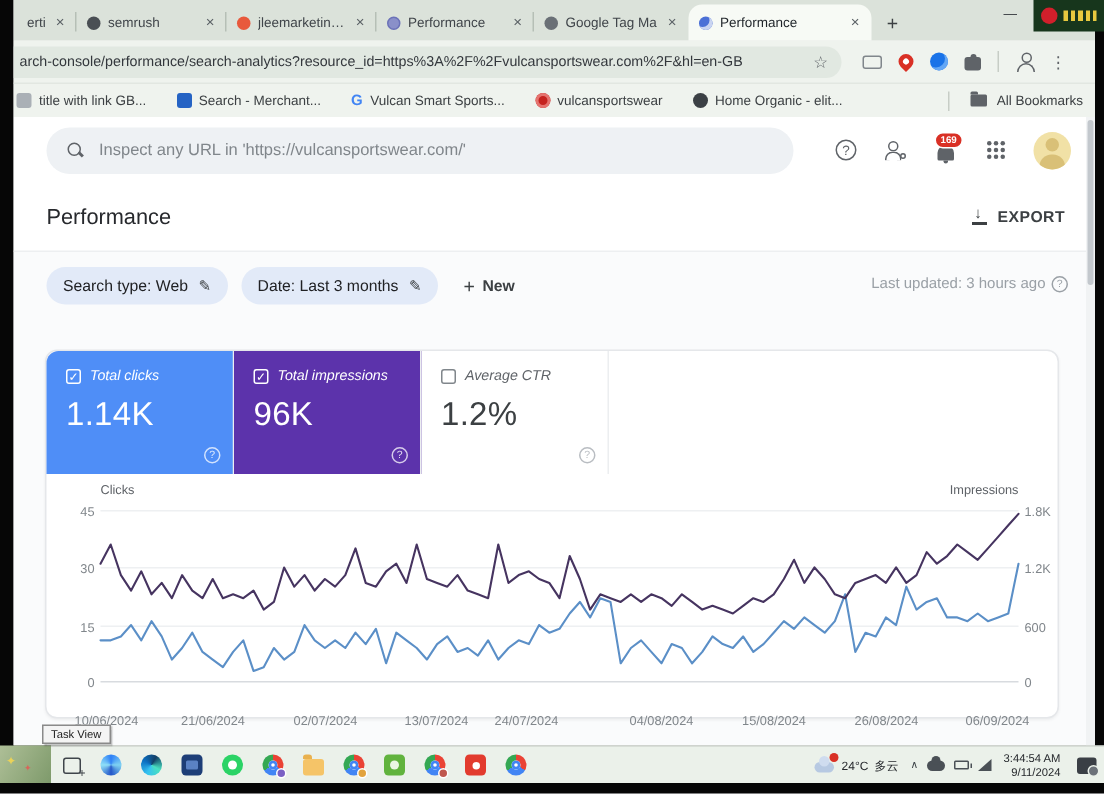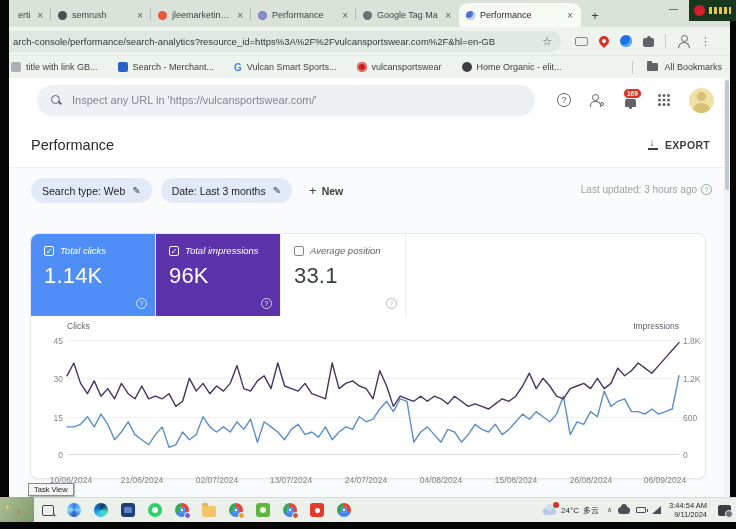--- a/index.html
+++ b/index.html
@@ -53,21 +53,21 @@
   .bm1 { background:#2563c4; }
   .bm2 { background:transparent; color:#4285f4; font-weight:bold; font-size:10px; width:auto; }
   .bm3 { background:#c5221f; border-radius:50%; box-shadow:inset 0 0 0 2px #e5736f; }
   .bm4 { background:#3b4045; border-radius:50%; }
   .bm-right { margin-left:auto; display:flex; align-items:center; gap:6px; }
   .bm-sep { width:1px; height:13px; background:#c7cdc6; margin-right:8px; }
   .icon-folder-sm { width:11px; height:8px; background:#5f6368; border-radius:1px; position:relative; }
   .icon-folder-sm::before { content:""; position:absolute; left:0; top:-2px; width:5px; height:2px; background:#5f6368; border-radius:1px 1px 0 0; }
 
   
-  .gsc-header { height:44px; background:#fff; display:flex; align-items:center;padding-left:6px; }
+  .gsc-header { height:44px; background:#fff; display:flex; align-items:center; }
   .search-pill { margin-left:22px; width:498px; height:31px; border-radius:16px; background:#eef1f4; display:flex; align-items:center; padding:0 14px; gap:11px; }
   .icon-mag { width:10px; height:10px; position:relative; flex:0 0 auto; }
   .icon-mag::before { content:""; position:absolute; left:0; top:0; width:7px; height:7px; border:1.5px solid #5f6368; border-radius:50%; }
   .icon-mag::after { content:""; position:absolute; left:7px; top:7px; width:4px; height:1.5px; background:#5f6368; transform:rotate(45deg); }
   .search-ph { font-size:11px; color:#80868b; }
   .hdr-icons { margin-left:auto; margin-right:16px; display:flex; align-items:center; gap:19px; }
   .icon-help { width:14px; height:14px; border:1.3px solid #5f6368; border-radius:50%; color:#5f6368; font-size:9px; display:flex; align-items:center; justify-content:center; }
   .icon-people { width:14px; height:12px; position:relative; }
   .icon-people::before { content:""; position:absolute; left:2px; top:0; width:5px; height:5px; border:1.3px solid #5f6368; border-radius:50%; }
   .icon-people::after { content:""; position:absolute; left:0; top:6.5px; width:9px; height:5px; border:1.3px solid #5f6368; border-bottom:none; border-radius:5px 5px 0 0; }
@@ -333,26 +333,26 @@
             <span class="q">?</span>
           </div>
           <div class="metric metric-1 sel" style="background: rgb(92, 51, 171);">
             <span class="lbl-row">
                 <span class="cbx">✓</span>
               <span class="lbl">Total impressions</span>
               </span>
             <div class="val">96K</div>
             <span class="q">?</span>
           </div>
-          <div class="metric metric-3">
+          <div class="metric metric-2">
             <span class="lbl-row">
                 <span class="cbx"></span>
-              <span class="lbl">Average position</span>
+              <span class="lbl">Average CTR</span>
               </span>
-            <div class="val">33.1</div>
+            <div class="val">1.2%</div>
             <span class="q">?</span>
           </div>
           <div class="metric-filler"></div>
         </div>
 
         <div class="chart">
           <span class="ax-left">Clicks</span>
           <span class="ax-right">Impressions</span>
 
           <span class="ytl" style="top:20px">45</span>
@@ -374,21 +374,21 @@
                 <polyline points="0.0,86.9 6.8,86.9 13.6,84.3 20.4,76.7 27.2,86.9 34.0,74.1 40.8,84.3 47.6,99.7 54.4,92.0 61.2,81.8 68.0,94.6 74.8,99.7 81.6,104.8 88.4,94.6 95.2,86.9 102.0,107.3 108.8,104.8 115.6,92.0 122.4,99.7 129.2,94.6 136.0,76.7 142.8,86.9 149.6,92.0 156.4,86.9 163.2,92.0 170.0,81.8 176.8,89.4 183.6,79.2 190.4,102.2 197.2,81.8 204.0,86.9 210.8,92.0 217.6,99.7 224.4,89.4 231.2,84.3 238.0,94.6 244.8,92.0 251.6,97.1 258.4,86.9 265.2,99.7 272.0,92.0 278.8,86.9 285.6,89.4 292.4,76.7 299.2,81.8 306.0,79.2 312.8,69.0 319.6,61.3 326.4,71.6 333.2,58.8 340.0,61.3 346.8,102.2 353.6,92.0 360.4,86.9 367.2,94.6 374.0,102.2 380.8,89.4 387.6,92.0 394.4,102.2 401.2,94.6 408.0,84.3 414.8,89.4 421.6,92.0 428.4,84.3 435.2,94.6 442.0,89.4 448.8,81.8 455.6,74.1 462.4,79.2 469.2,71.6 476.0,76.7 482.8,81.8 489.6,74.1 496.4,56.2 503.2,94.6 510.0,81.8 516.8,84.3 523.6,71.6 530.4,76.7 537.2,51.1 544.0,66.4 550.8,61.3 557.6,58.8 564.4,71.6 571.2,71.6 578.0,74.1 584.8,69.0 591.6,74.1 598.4,71.6 605.2,69.0 612.0,35.8" fill="none" stroke="#5b8fc7" stroke-width="1.4" stroke-linejoin="round" stroke-linecap="round" vector-effect="non-scaling-stroke"></polyline>
                 <polyline points="0.0,35.8 6.8,23.0 13.6,43.4 20.4,53.7 27.2,40.9 34.0,56.2 40.8,48.6 47.6,58.8 54.4,43.4 61.2,53.7 68.0,58.8 74.8,46.0 81.6,58.8 88.4,56.2 95.2,58.8 102.0,53.7 108.8,66.4 115.6,61.3 122.4,38.3 129.2,51.1 136.0,43.4 142.8,53.7 149.6,46.0 156.4,51.1 163.2,43.4 170.0,25.6 176.8,48.6 183.6,51.1 190.4,40.9 197.2,35.8 204.0,48.6 210.8,23.0 217.6,46.0 224.4,48.6 231.2,51.1 238.0,43.4 244.8,53.7 251.6,56.2 258.4,58.8 265.2,23.0 272.0,48.6 278.8,43.4 285.6,40.9 292.4,46.0 299.2,48.6 306.0,58.8 312.8,30.7 319.6,46.0 326.4,66.4 333.2,56.2 340.0,58.8 346.8,61.3 353.6,56.2 360.4,61.3 367.2,56.2 374.0,58.8 380.8,63.9 387.6,56.2 394.4,61.3 401.2,66.4 408.0,63.9 414.8,66.4 421.6,69.0 428.4,63.9 435.2,58.8 442.0,61.3 448.8,56.2 455.6,46.0 462.4,33.2 469.2,48.6 476.0,38.3 482.8,46.0 489.6,56.2 496.4,58.8 503.2,48.6 510.0,46.0 516.8,43.4 523.6,48.6 530.4,38.3 537.2,48.6 544.0,43.4 550.8,28.1 557.6,35.8 564.4,30.7 571.2,23.0 578.0,28.1 584.8,33.2 591.6,25.6 598.4,17.9 605.2,10.2 612.0,2.6" fill="none" stroke="#463460" stroke-width="1.4" stroke-linejoin="round" stroke-linecap="round" vector-effect="non-scaling-stroke"></polyline>
               </svg>
           </div>
 
           <div class="xlabels">
             <span class="xl" style="left:-24px">10/06/2024</span>
             <span class="xl" style="left:47px">21/06/2024</span>
             <span class="xl" style="left:122px">02/07/2024</span>
             <span class="xl" style="left:196px">13/07/2024</span>
-            <span class="xl" style="left:271px">24/07/2024</span>
+            <span class="xl" style="left:256px">24/07/2024</span>
             <span class="xl" style="left:346px">04/08/2024</span>
             <span class="xl" style="left:421px">15/08/2024</span>
             <span class="xl" style="left:496px">26/08/2024</span>
             <span class="xl" style="left:570px">06/09/2024</span>
           </div>
         </div>
       </div>
     </div>
 
     <div class="scrollbar">

